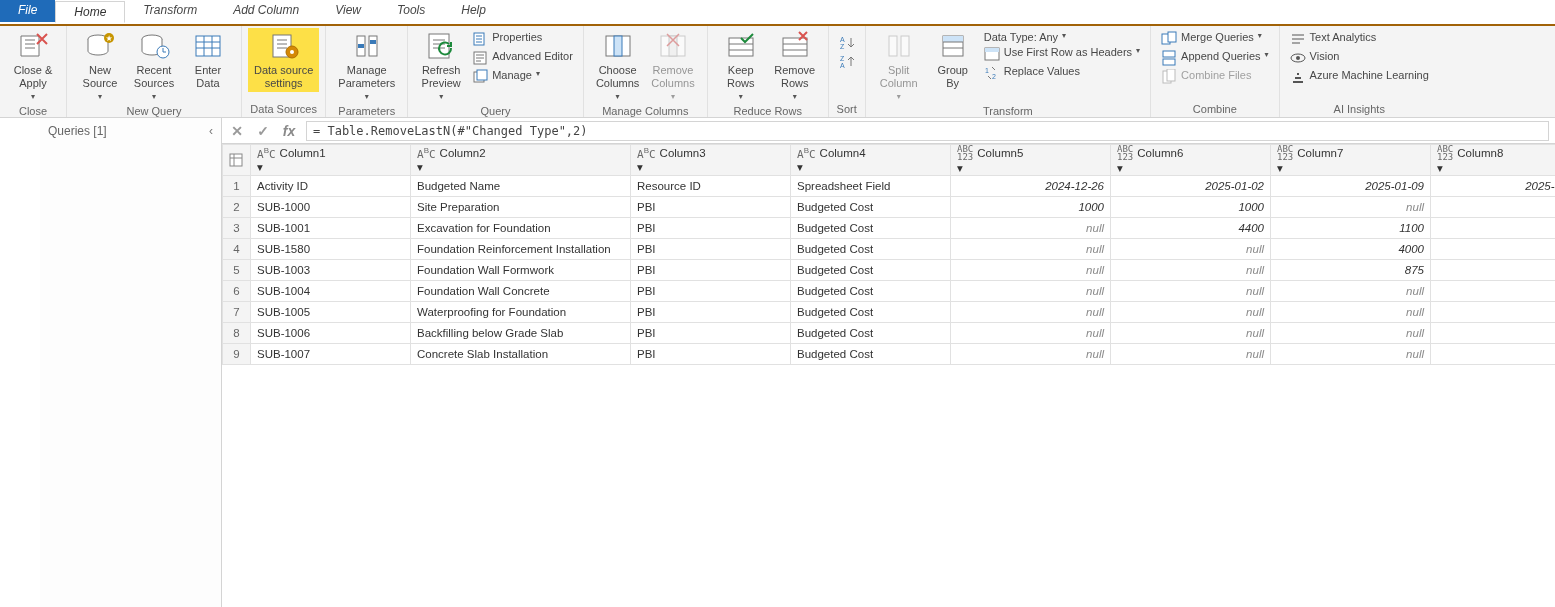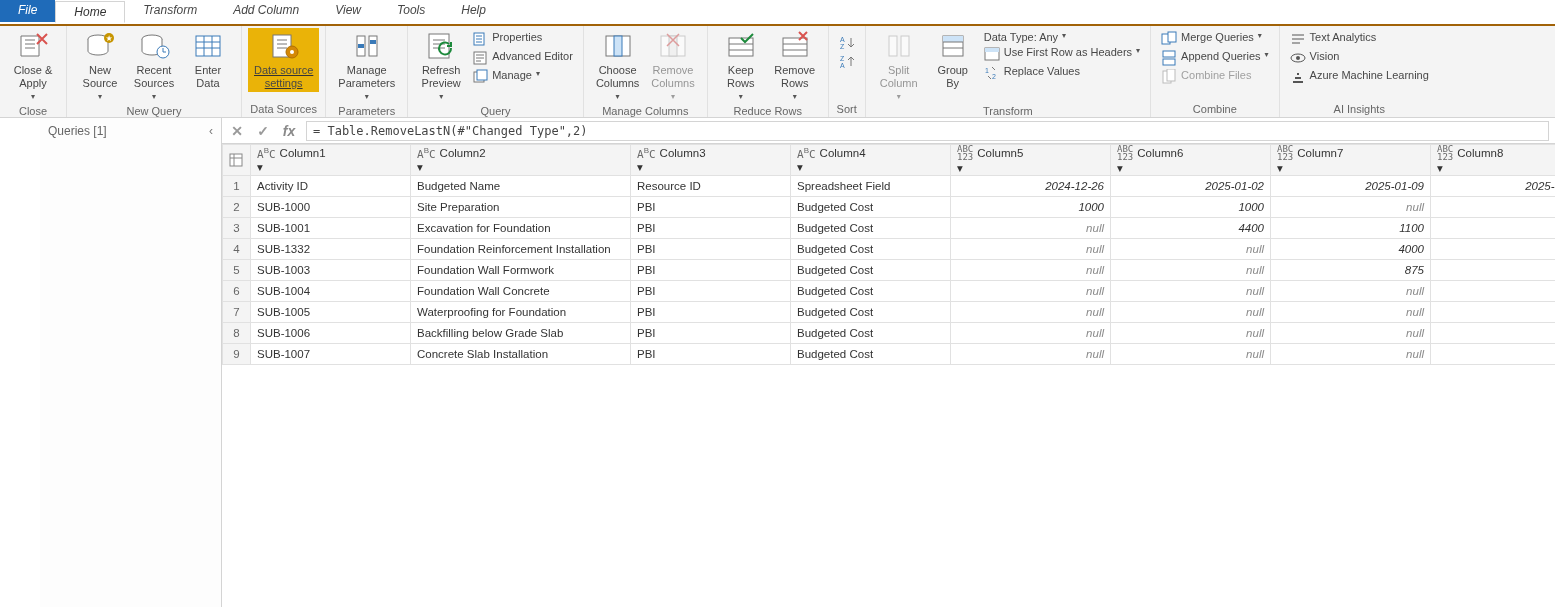--- a/index.html
+++ b/index.html
@@ -12,21 +12,21 @@
   .menubar .tab.file { background:#1f6bb9; color:#fff; }
   .menubar .tab.active { background:#fff; border:1px solid #d4d4d4; border-bottom:1px solid #fff; position:relative; top:1px; }
   .menubar .tab:not(.file):not(.active) { color:#474747; }
 
   
   .ribbon { display:flex; background:#f4f4f4; border-bottom:1px solid #d4d4d4; height:92px; }
   .group { display:flex; flex-direction:column; align-items:center; padding:2px 6px 0 6px; border-right:1px solid #e1e1e1; }
   .group-body { display:flex; align-items:flex-start; flex:1; }
   .group-label { font-size:11px; color:#666; padding-bottom:2px; }
   .big-btn { display:flex; flex-direction:column; align-items:center; justify-content:flex-start; padding:2px 6px; min-width:54px; text-align:center; line-height:13px; cursor:default; }
-  .big-btn.highlight { background:#eab308;text-decoration:underline; }
+  .big-btn.highlight { background:#fde047; }
   .big-btn .icon { width:32px; height:32px; margin-bottom:2px; display:flex; align-items:center; justify-content:center; }
   .big-btn .lbl { font-size:11px; color:#474747; }
   .small-stack { display:flex; flex-direction:column; gap:1px; padding-top:2px; }
   .small-btn { display:flex; gap:4px; padding:1px 4px; font-size:11px; color:#474747; white-space:nowrap; cursor:default; }
   .small-btn.disabled { color:#a0a0a0; }
   .small-btn .icon { width:16px; height:16px; display:flex; align-items:center; justify-content:center; }
   .chev-down { font-size:8px; color:#555; }
 
   
   .content { display:flex; flex:1; min-height:0;padding-left:40px; }
@@ -556,21 +556,21 @@
               <td class="" style="">Excavation for Foundation</td>
               <td class="" style="">PBI</td>
               <td class="" style="">Budgeted Cost</td>
               <td class="null">null</td>
               <td class="num" style="font-style:italic;">4400</td>
               <td class="num" style="font-style:italic;">1100</td>
               <td class="null">null</td>
             </tr>
             <tr>
               <td class="rownum">4</td>
-              <td class="" style="">SUB-1332</td>
+              <td class="" style="">SUB-1580</td>
               <td class="" style="">Foundation Reinforcement Installation</td>
               <td class="" style="">PBI</td>
               <td class="" style="">Budgeted Cost</td>
               <td class="null">null</td>
               <td class="null">null</td>
               <td class="num" style="font-style:italic;">4000</td>
               <td class="null">null</td>
             </tr>
             <tr>
               <td class="rownum">5</td>

